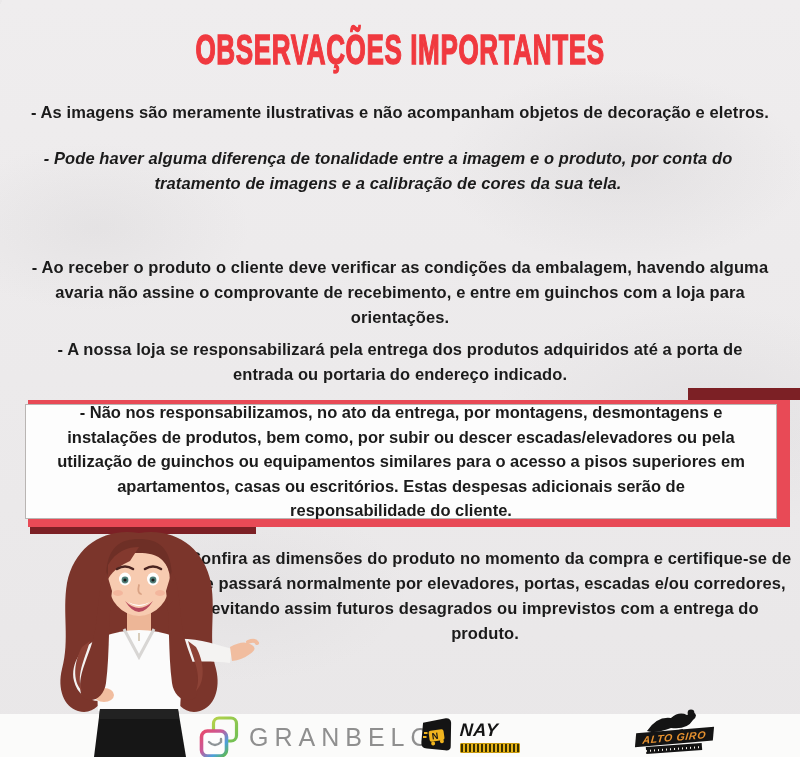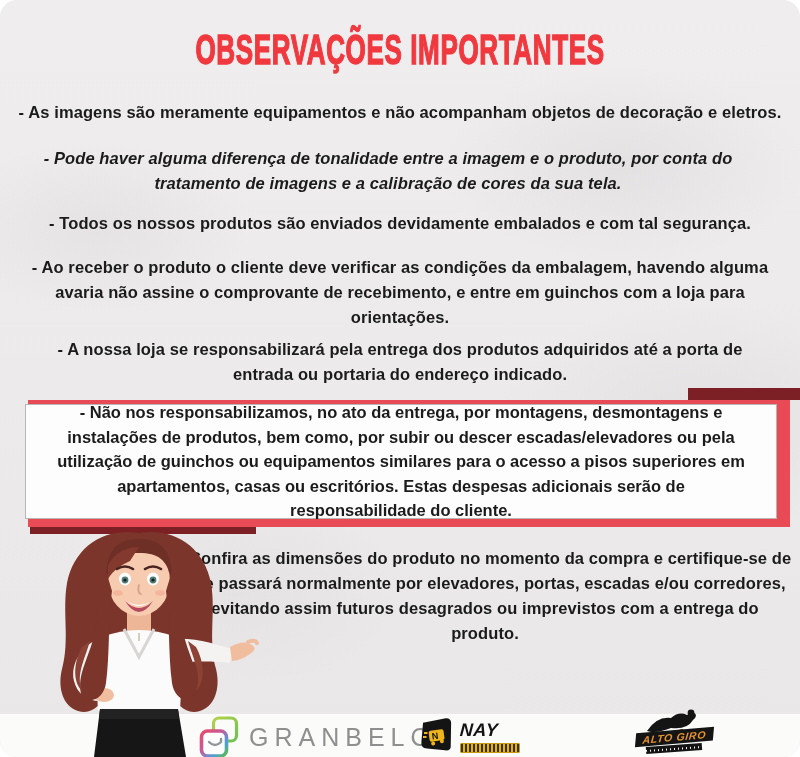--- a/index.html
+++ b/index.html
@@ -6,21 +6,20 @@
   .canvas{
     position:relative;width:800px;height:757px;overflow:hidden;
     font-family:"Liberation Sans",sans-serif;color:#1b1b1b;
     background:
       radial-gradient(220px 120px at 12% 30%, rgba(190,188,190,.18), transparent 70%),
       radial-gradient(260px 140px at 78% 22%, rgba(185,183,186,.20), transparent 70%),
       radial-gradient(300px 160px at 88% 55%, rgba(180,178,182,.16), transparent 70%),
       radial-gradient(240px 130px at 30% 78%, rgba(190,188,190,.14), transparent 70%),
       linear-gradient(115deg, rgba(200,198,200,.10) 0 2px, transparent 2px 160px),
       linear-gradient(#efedee,#e9e7e8);
-    border-radius: 17px;
   }
   .title-wrap{position:absolute;top:26px;left:0;right:0;text-align:center;}
   .title{
     display:inline-block;font-size:42px;font-weight:900;color:#f0393f;
     letter-spacing:1px;transform:scaleX(.62);transform-origin:center;
     -webkit-text-stroke:1.4px #f0393f;white-space:nowrap;
   }
   .note{
     position:absolute;margin:0;text-align:center;font-weight:700;
     font-size:16.5px;line-height:25px;letter-spacing:.1px;
@@ -67,23 +66,22 @@
 </style>
 </head>
 <body>
 
 <div class="canvas">
 
   <div class="title-wrap">
     <div class="title">OBSERVAÇÕES IMPORTANTES</div>
   </div>
 
-  <p class="note n0">- As imagens são meramente equipamentos e não acompanham objetos de decoração e eletros.</p>
+  <p class="note n0">- As imagens são meramente ilustrativas e não acompanham objetos de decoração e eletros.</p>
   <p class="note n1">- Pode haver alguma diferença de tonalidade entre a imagem e o produto, por conta do tratamento de imagens e a calibração de cores da sua tela.</p>
-  <p class="note n2">- Todos os nossos produtos são enviados devidamente embalados e com tal segurança.</p>
   <p class="note n3">- Ao receber o produto o cliente deve verificar as condições da embalagem, havendo alguma avaria não assine o comprovante de recebimento, e entre em guinchos com a loja para orientações.</p>
   <p class="note n4">- A nossa loja se responsabilizará pela entrega dos produtos adquiridos até a porta de entrada ou portaria do endereço indicado.</p>
 
   <div class="accent-dark accent-top"></div>
   <div class="red-frame"></div>
   <div class="accent-dark accent-bottom"></div>
   <div class="white-box">
     <p>- Não nos responsabilizamos, no ato da entrega, por montagens, desmontagens e instalações de produtos, bem como, por subir ou descer escadas/elevadores ou pela utilização de guinchos ou equipamentos similares para o acesso a pisos superiores em apartamentos, casas ou escritórios. Estas despesas adicionais serão de responsabilidade do cliente.</p>
   </div>
 

